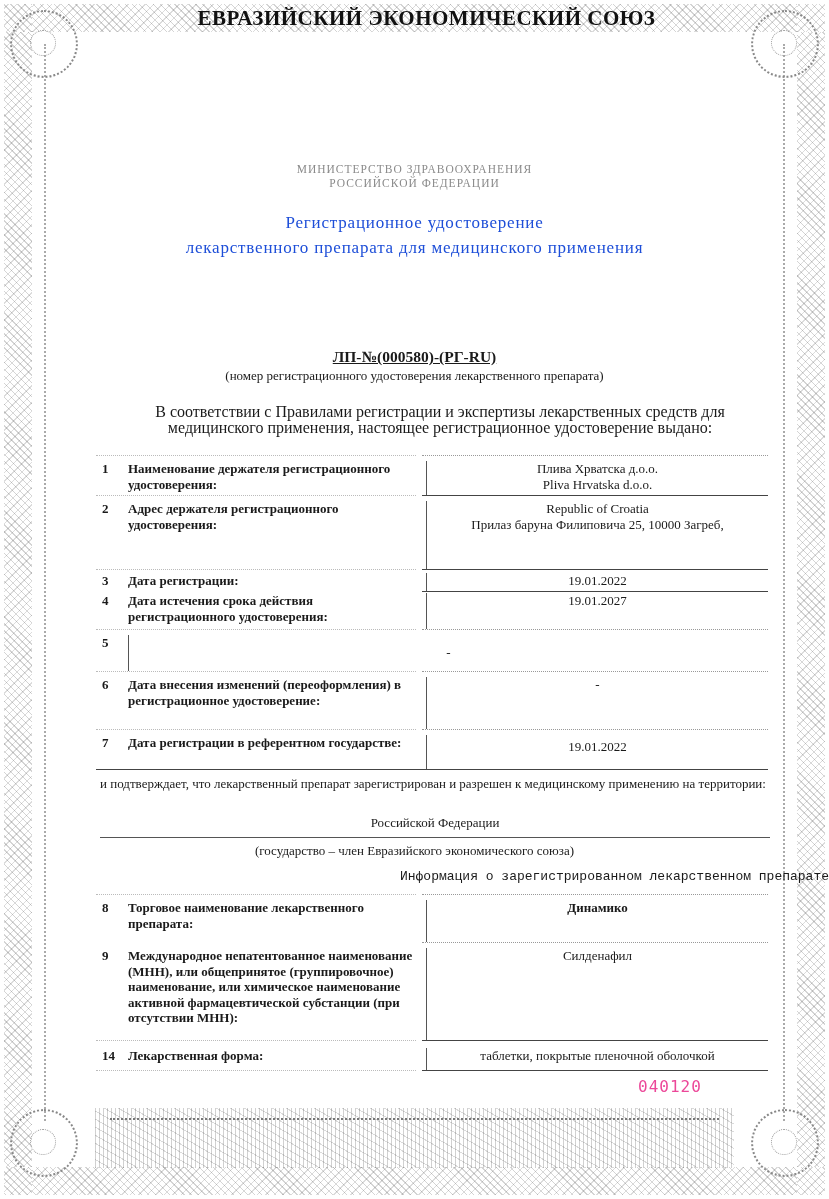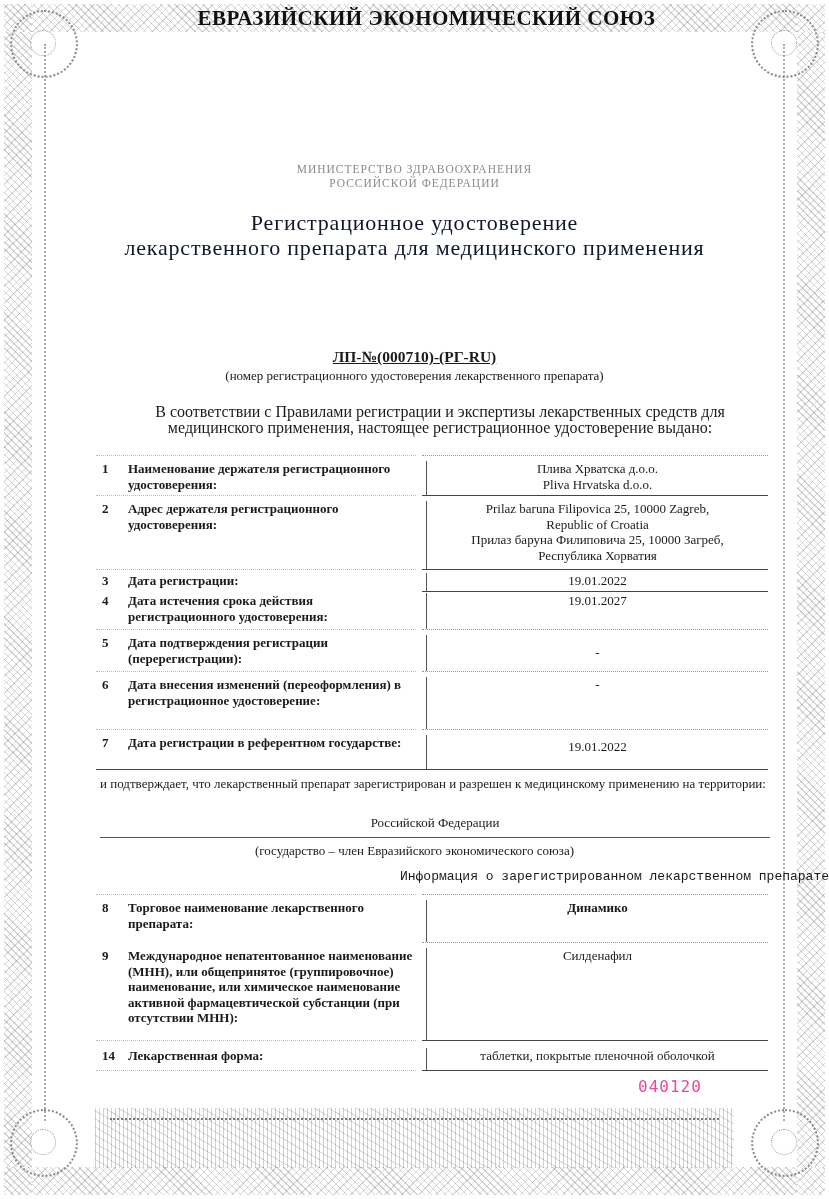--- a/index.html
+++ b/index.html
@@ -30,21 +30,21 @@
       repeating-linear-gradient(30deg, rgba(70,70,70,0.2) 0 1px, transparent 1px 7px); }
   .bottom-line { position: absolute; left: 110px; right: 110px; top: 1112px; height: 6px;
     border-bottom: 2px dotted #777; }
 
   .union-title { position: absolute; top: 6px; left: 12px; width: 100%; text-align: center;
     font-weight: bold; font-size: 21px; letter-spacing: 0.5px; color: #111; }
 
   .ministry { position: absolute; top: 162px; left: 0; width: 100%; text-align: center;
     font-size: 11.5px; line-height: 14px; color: #8a8a8a; letter-spacing: 1px; }
   .doc-title { position: absolute; top: 210px; left: 0; width: 100%; text-align: center;
-    font-size: 22px; line-height: 25px; color: #0f172a; letter-spacing: 0.8px; }
+    font-size: 17px; line-height: 25px; color: #1d4ed8; letter-spacing: 0.8px; }
 
   .reg-number { position: absolute; top: 348px; left: 0; width: 100%; text-align: center;
     font-weight: bold; font-size: 15.5px; text-decoration: underline; }
   .reg-caption { position: absolute; top: 368px; left: 0; width: 100%; text-align: center; font-size: 13px; }
   .intro { position: absolute; top: 404px; left: 110px; width: 660px; text-align: center;
     font-size: 16px; line-height: 16px; }
 
   .table { position: absolute; left: 96px; width: 672px; }
   .row { display: flex; font-size: 13px; line-height: 15.5px; position: relative; }
   .num { width: 26px; text-align: left; font-weight: bold; padding-left: 6px; }
@@ -79,21 +79,21 @@
 <div class="union-title">ЕВРАЗИЙСКИЙ ЭКОНОМИЧЕСКИЙ СОЮЗ</div>
 <div class="ministry">
   <div>МИНИСТЕРСТВО ЗДРАВООХРАНЕНИЯ</div>
   <div>РОССИЙСКОЙ ФЕДЕРАЦИИ</div>
 </div>
 <div class="doc-title">
   <div>Регистрационное удостоверение</div>
   <div>лекарственного препарата для медицинского применения</div>
 </div>
 
-<div class="reg-number">ЛП-№(000710)-(РГ-RU)</div>
+<div class="reg-number">ЛП-№(000580)-(РГ-RU)</div>
 <div class="reg-caption">(номер регистрационного удостоверения лекарственного препарата)</div>
 <div class="intro">В соответствии с Правилами регистрации и экспертизы лекарственных средств для медицинского применения, настоящее регистрационное удостоверение выдано:</div>
 
 <div class="table" style="top:455px;">
   <div class="sep-left" style="top:0;"></div>
     <div class="sep-right dotted" style="top:0;"></div>
 
   <div class="row" style="padding-top:6px;height:34px;">
     <div class="num">1</div>
     <div class="label">Наименование держателя регистрационного удостоверения:</div>
@@ -104,24 +104,22 @@
   </div>
   <div style="position:relative;">
       <div class="sep-left" style="top:0;"></div>
       <div class="sep-right" style="top:0;"></div>
     </div>
 
   <div class="row" style="padding-top:6px;height:68px;">
     <div class="num">2</div>
     <div class="label">Адрес держателя регистрационного удостоверения:</div>
     <div class="value">
-      <div>Prilaz baruna Filipovica 25, 10000 Zagreb,</div>
       <div>Republic of Croatia</div>
       <div>Прилаз баруна Филиповича 25, 10000 Загреб,</div>
-      <div>Республика Хорватия</div>
     </div>
   </div>
   <div style="position:relative;">
       <div class="sep-left" style="top:0;"></div>
       <div class="sep-right" style="top:0;"></div>
     </div>
 
   <div class="row" style="padding-top:4px;height:18px;">
     <div class="num">3</div>
     <div class="label">Дата регистрации:</div>
@@ -136,21 +134,20 @@
     <div class="label">Дата истечения срока действия регистрационного удостоверения:</div>
     <div class="value">19.01.2027</div>
   </div>
   <div style="position:relative;">
       <div class="sep-left" style="top:0;"></div>
       <div class="sep-right dotted" style="top:0;"></div>
     </div>
 
   <div class="row" style="padding-top:6px;height:36px;">
     <div class="num">5</div>
-    <div class="label">Дата подтверждения регистрации (перерегистрации):</div>
     <div class="value" style="padding-top:10px;">-</div>
   </div>
   <div style="position:relative;">
       <div class="sep-left" style="top:0;"></div>
       <div class="sep-right dotted" style="top:0;"></div>
     </div>
 
   <div class="row" style="padding-top:6px;height:52px;">
     <div class="num">6</div>
     <div class="label">Дата внесения изменений (переоформления) в регистрационное удостоверение:</div>

